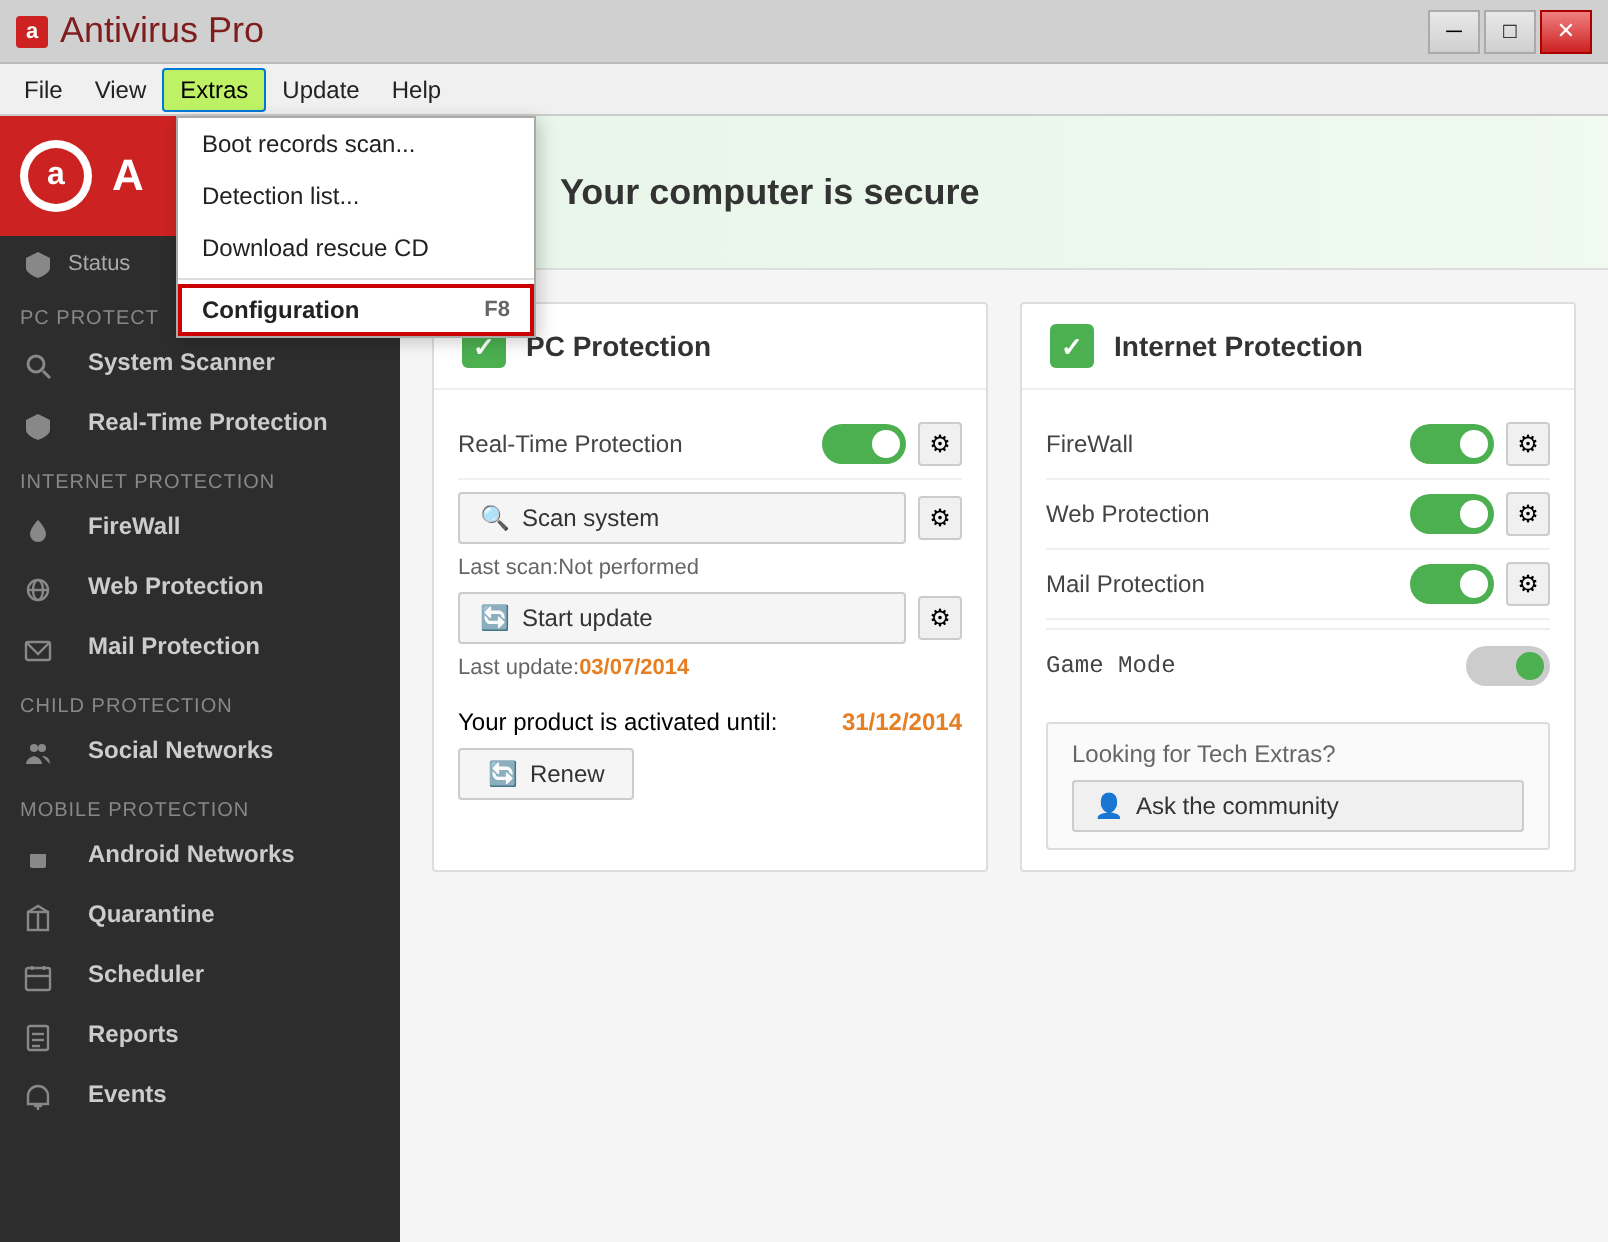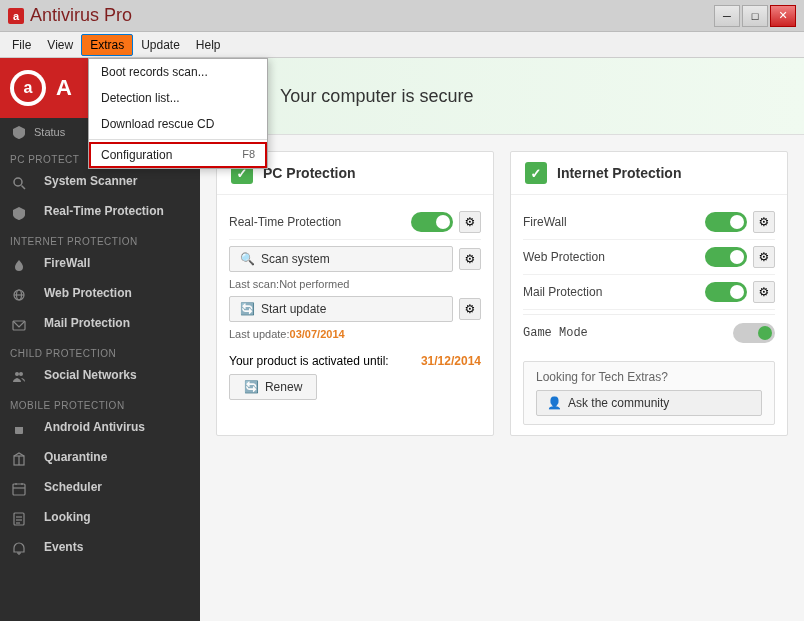--- a/index.html
+++ b/index.html
@@ -38,21 +38,21 @@
       position: relative;
     }
     .menu-item {
       padding: 3px 8px;
       cursor: pointer;
       font-size: 12px;
       color: #222;
       border-radius: 2px;
     }
     .menu-item:hover, .menu-item.active { background: #0078d7; color: white; }
-    .menu-item.active { background: #f97316; color: #000; border: 1px solid #0078d7; }
+    .menu-item.active { background: #bef264; color: #000; border: 1px solid #0078d7; }
 
     
     .dropdown {
       position: absolute;
       top: 26px;
       left: 88px;
       background: white;
       border: 1px solid #aaa;
       box-shadow: 2px 2px 8px rgba(0,0,0,0.2);
       z-index: 1000;
@@ -62,21 +62,23 @@
       padding: 6px 12px;
       cursor: pointer;
       font-size: 12px;
       color: #222;
     }
     .dropdown-item.highlighted {
       background: #fff;
       outline: 2px solid #cc0000;
       outline-offset: -2px;
       display: flex;
+      align-items: center;
       justify-content: space-between;
+      font-weight: bold;
     }
     .dropdown-separator { height: 1px; background: #ddd; margin: 2px 0; }
 
     
     .app-body { display: flex; height: calc(621px - 58px); }
 
     
     .sidebar {
       width: 200px;
       background: #2d2d2d;
@@ -136,21 +138,21 @@
       gap: 16px;
       border-bottom: 1px solid #ddd;
     }
     .secure-checkmark {
       width: 40px; height: 40px;
       background: #4caf50;
       border-radius: 50%;
       display: flex; align-items: center; justify-content: center;
       color: white; font-size: 20px; font-weight: bold;
     }
-    .secure-text h2 { font-size: 18px; color: #333; font-weight: 400; }
+    .secure-text h2 { font-size: 18px; color: #333; font-weight: 700; }
     .secure-text p { font-size: 12px; color: #666; margin-top: 2px; }
 
     .panels-row { display: flex; gap: 16px; padding: 16px; }
 
     .panel {
       background: white;
       border: 1px solid #ddd;
       border-radius: 2px;
       flex: 1;
     }
@@ -425,21 +427,21 @@
       <span>Social Networks</span>
     </div>
 
     <div class="sidebar-section-label">MOBILE PROTECTION</div>
     <div class="sidebar-item">
       <div class="sidebar-icon">
         <svg width="14" height="14" viewBox="0 0 14 14" fill="#888">
             <path d="M3 5h8v6a1 1 0 0 1-1 1H4a1 1 0 0 1-1-1V5zm2-3l-1-1.5M9 2l1-1.5M2 5h10"></path>
           </svg>
       </div>
-      <span>Android Antivirus</span>
+      <span>Android Networks</span>
     </div>
 
     <div class="sidebar-item">
       <div class="sidebar-icon">
         <svg width="14" height="14" viewBox="0 0 14 14" stroke="#888" stroke-width="1.2" fill="none">
             <rect x="2" y="4" width="10" height="9"></rect>
             <polyline points="2,4 7,1 12,4"></polyline>
             <line x1="7" y1="4" x2="7" y2="13"></line>
           </svg>
       </div>
@@ -458,21 +460,21 @@
     </div>
     <div class="sidebar-item">
       <div class="sidebar-icon">
         <svg width="14" height="14" viewBox="0 0 14 14" stroke="#888" stroke-width="1.2" fill="none">
             <rect x="2" y="1" width="10" height="12" rx="1"></rect>
             <line x1="4" y1="5" x2="10" y2="5"></line>
             <line x1="4" y1="8" x2="10" y2="8"></line>
             <line x1="4" y1="11" x2="8" y2="11"></line>
           </svg>
       </div>
-      <span>Looking</span>
+      <span>Reports</span>
     </div>
     <div class="sidebar-item">
       <div class="sidebar-icon">
         <svg width="14" height="14" viewBox="0 0 14 14" stroke="#888" stroke-width="1.2" fill="none">
             <path d="M7 1a5 5 0 0 1 5 5v4H2V6a5 5 0 0 1 5-5z"></path>
             <line x1="5" y1="11" x2="9" y2="11"></line>
             <line x1="7" y1="11" x2="7" y2="13"></line>
           </svg>
       </div>
       <span>Events</span>

